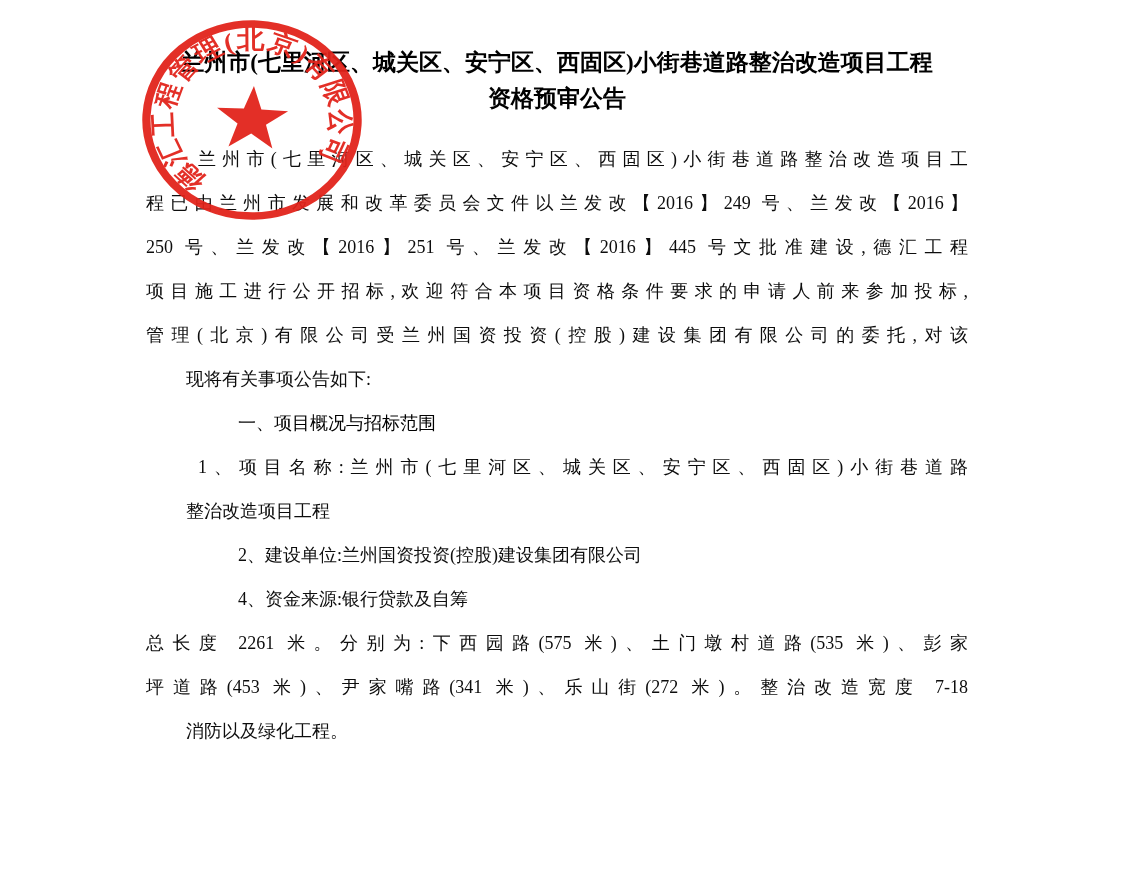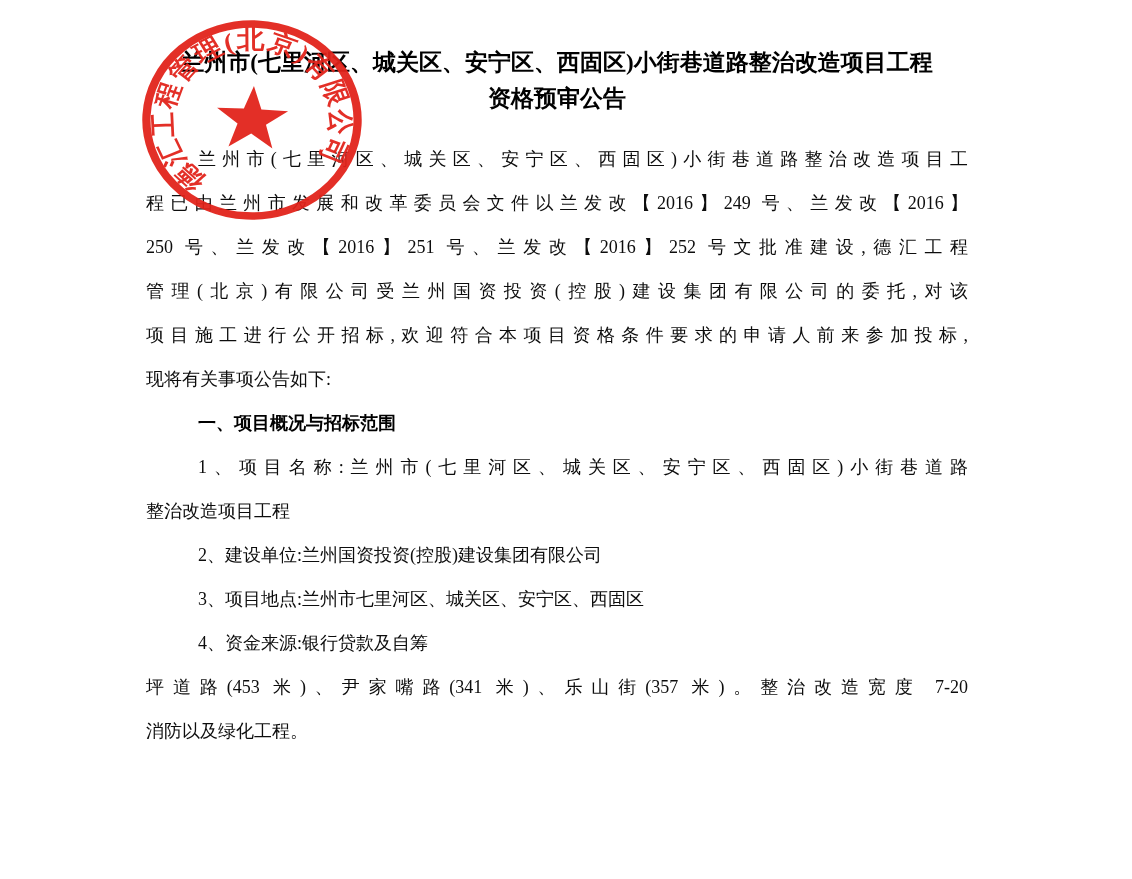--- a/index.html
+++ b/index.html
@@ -27,23 +27,23 @@
   .title-line { display:block; }
   .para { margin:0; padding:0; }
   .line {
     font-size:18px;
     line-height:44px;
     white-space:nowrap;
     text-align:justify;
     text-align-last:justify;
     text-justify:inter-character;
   }
-  .line-end { text-align-last:left; }
+  .line-end { text-align-last:left;margin-left:40px; }
   .indent { text-indent:52px; }
-  .bold { font-weight:bold; color:#000; }
+  .bold { font-weight:normal; color:#000; }
   
   .seal {
     position:absolute;
     left:132px; top:0;
     width:240px; height:240px;
     opacity:0.94;
     pointer-events:none;
   }
   .seal-ring { fill:none; stroke-width:7.5px; }
   .seal-text {
@@ -60,40 +60,40 @@
   <div class="content">
 
     <h1 class="doc-title">
       <span class="title-line">兰州市(七里河区、城关区、安宁区、西固区)小街巷道路整治改造项目工程</span>
       <span class="title-line">资格预审公告</span>
     </h1>
 
     <div class="para">
       <div class="line indent">兰州市(七里河区、城关区、安宁区、西固区)小街巷道路整治改造项目工</div>
       <div class="line">程已由兰州市发展和改革委员会文件以兰发改【2016】249 号、兰发改【2016】</div>
-      <div class="line">250 号、兰发改【2016】251 号、兰发改【2016】252 号文批准建设,德汇工程</div>
+      <div class="line">250 号、兰发改【2016】251 号、兰发改【2016】445 号文批准建设,德汇工程</div>
+      <div class="line">项目施工进行公开招标,欢迎符合本项目资格条件要求的申请人前来参加投标,</div>
       <div class="line">管理(北京)有限公司受兰州国资投资(控股)建设集团有限公司的委托,对该</div>
-      <div class="line">项目施工进行公开招标,欢迎符合本项目资格条件要求的申请人前来参加投标,</div>
       <div class="line line-end">现将有关事项公告如下:</div>
     </div>
 
     <div class="para">
       <div class="line line-end indent bold">一、项目概况与招标范围</div>
 
       <div class="para">
         <div class="line indent">1、项目名称:兰州市(七里河区、城关区、安宁区、西固区)小街巷道路</div>
         <div class="line line-end">整治改造项目工程</div>
       </div>
 
       <div class="line line-end indent">2、建设单位:兰州国资投资(控股)建设集团有限公司</div>
-      <div class="line line-end indent">3、项目地点:兰州市七里河区、城关区、安宁区、西固区</div>
       <div class="line line-end indent">4、资金来源:银行贷款及自筹</div>
 
       <div class="para">
-        <div class="line">坪道路(453 米)、尹家嘴路(341 米)、乐山街(357 米)。整治改造宽度 7-20</div>
+        <div class="line">总长度 2261 米。分别为:下西园路(575 米)、土门墩村道路(535 米)、彭家</div>
+        <div class="line">坪道路(453 米)、尹家嘴路(341 米)、乐山街(272 米)。整治改造宽度 7-18</div>
         <div class="line line-end">消防以及绿化工程。</div>
       </div>
     </div>
 
   </div>
 
   <div class="seal">
     <svg viewBox="-120 -120 240 240" width="240" height="240">
       <g transform="scale(1.1 1) rotate(3)">
         <circle class="seal-ring" r="96" stroke="#e2231a"></circle>

